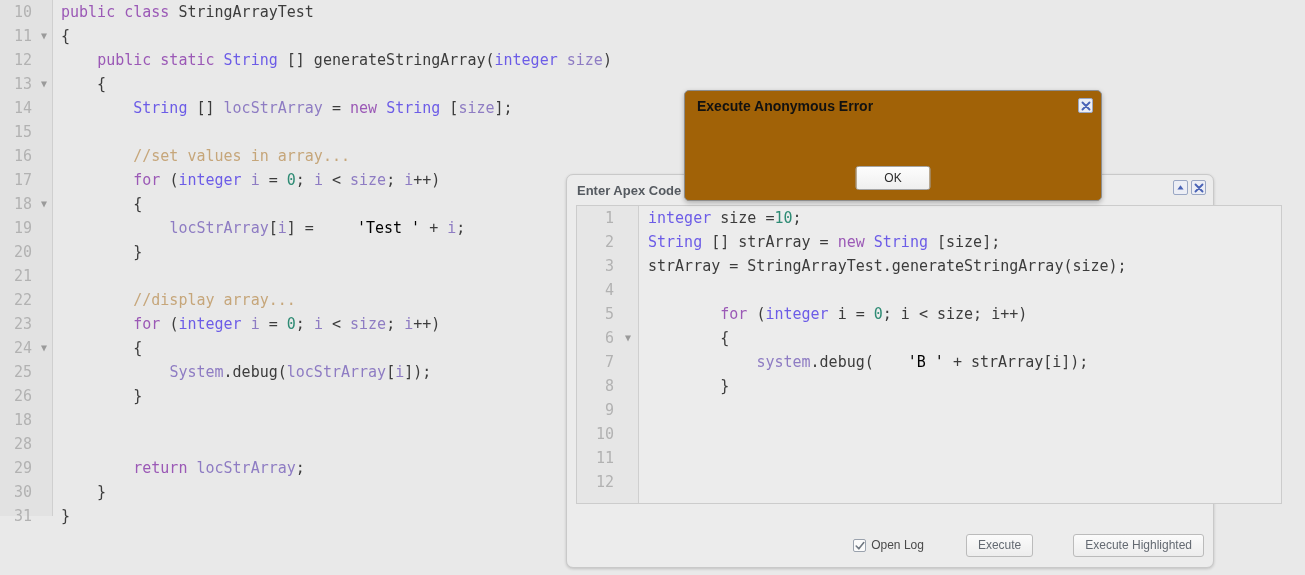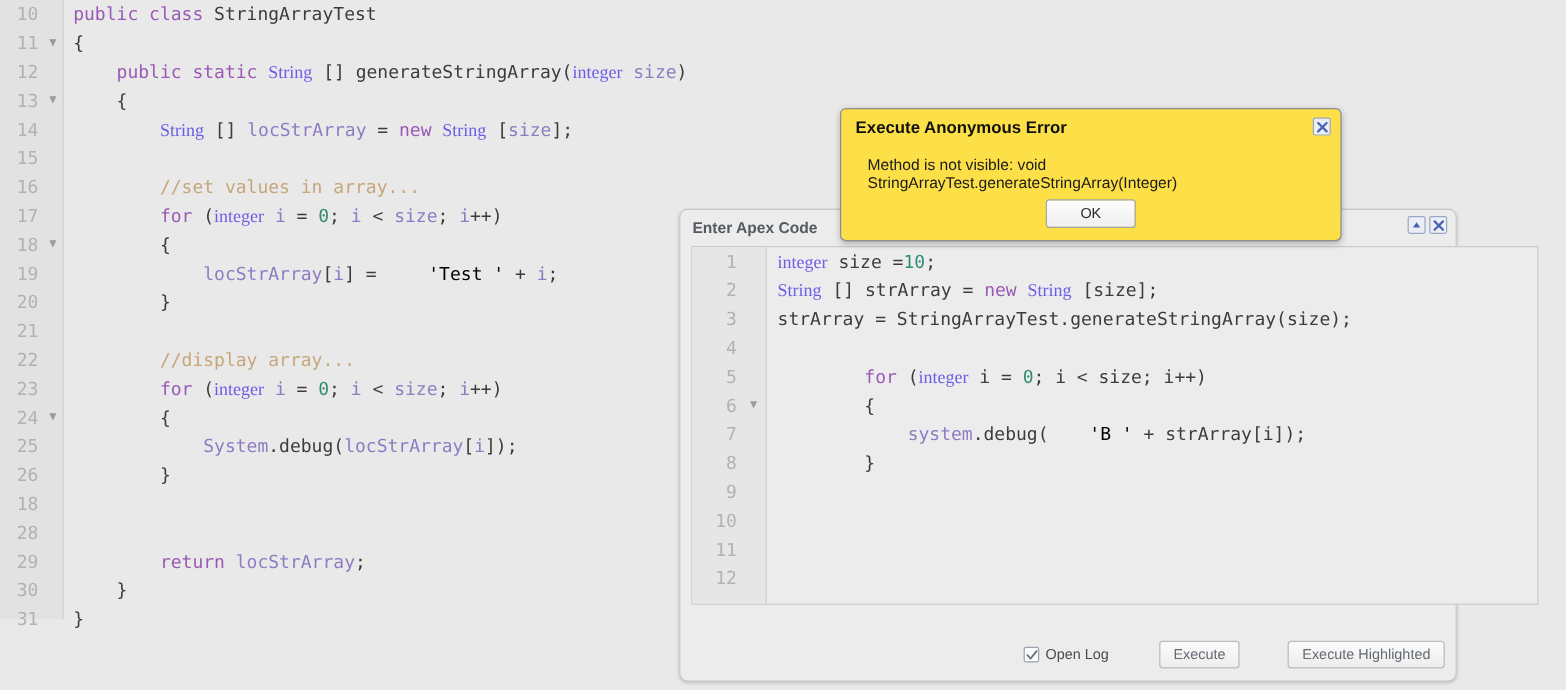--- a/index.html
+++ b/index.html
@@ -39,21 +39,21 @@
     position: relative;
   }
   .gutter-main .ln .fold {
     position: absolute; right: 5px; top: 0; line-height: 24px;
     color: #9a9a9a; font-size: 10px;
   }
   .code-main .ln { color: #3c3c3c; padding-left: 8px; }
 
   
   .k   { color: #9b59b6; }          
-  .ty  { color: #6c5ce7; font-family: Liberation Serif, serif; }          
+  .ty  { color: #6c5ce7; }          
   .id  { color: #8e7cc3; }          
   .num { color: #2e8b74; }          
   .str { color: #000000; margin-left: 34px; }          
   .cm  { color: #c6a67a; }          
   .pl  { color: #3c3c3c; }          
 
   
   .apex-panel {
     position: absolute; left: 566px; top: 174px;
     width: 648px; height: 394px;
@@ -120,23 +120,23 @@
     font-size: 12px; color: #646a72;
     background: linear-gradient(#fbfbfb, #ededed);
     border: 1px solid #bbbbbb; border-radius: 3px;
     padding: 3px 11px; line-height: 15px;
     cursor: pointer;
     margin-left: 33px;
   }
 
   
   .dialog {
-    position: absolute; left: 700px; top: 90px;
+    position: absolute; left: 684px; top: 90px;
     width: 418px; height: 111px;
-    background: #fde047;
+    background: #a16207;
     border: 1px solid #8d8d8d;
     border-radius: 5px;
     box-shadow: 0 2px 5px rgba(0,0,0,0.25);
     text-decoration: underline;
   }
   .dlg-title {
     position: absolute; left: 12px; top: 7px;
     font-size: 14px; font-weight: bold; color: #111;
   }
   .dlg-close {
@@ -276,17 +276,16 @@
     </div>
   </div>
 
   <div class="dialog">
     <div class="dlg-title">Execute Anonymous Error</div>
     <div class="dlg-close">
       <svg width="10" height="10" viewBox="0 0 10 10">
         <path d="M1.5,1.5 L8.5,8.5 M8.5,1.5 L1.5,8.5" stroke="#4a63b5" stroke-width="1.9" stroke-linecap="round"></path>
       </svg>
     </div>
-    <div class="dlg-msg">Method is not visible: void StringArrayTest.generateStringArray(Integer)</div>
     <button class="dlg-ok">OK</button>
   </div>
 
 </div>
 
 </body></html>

